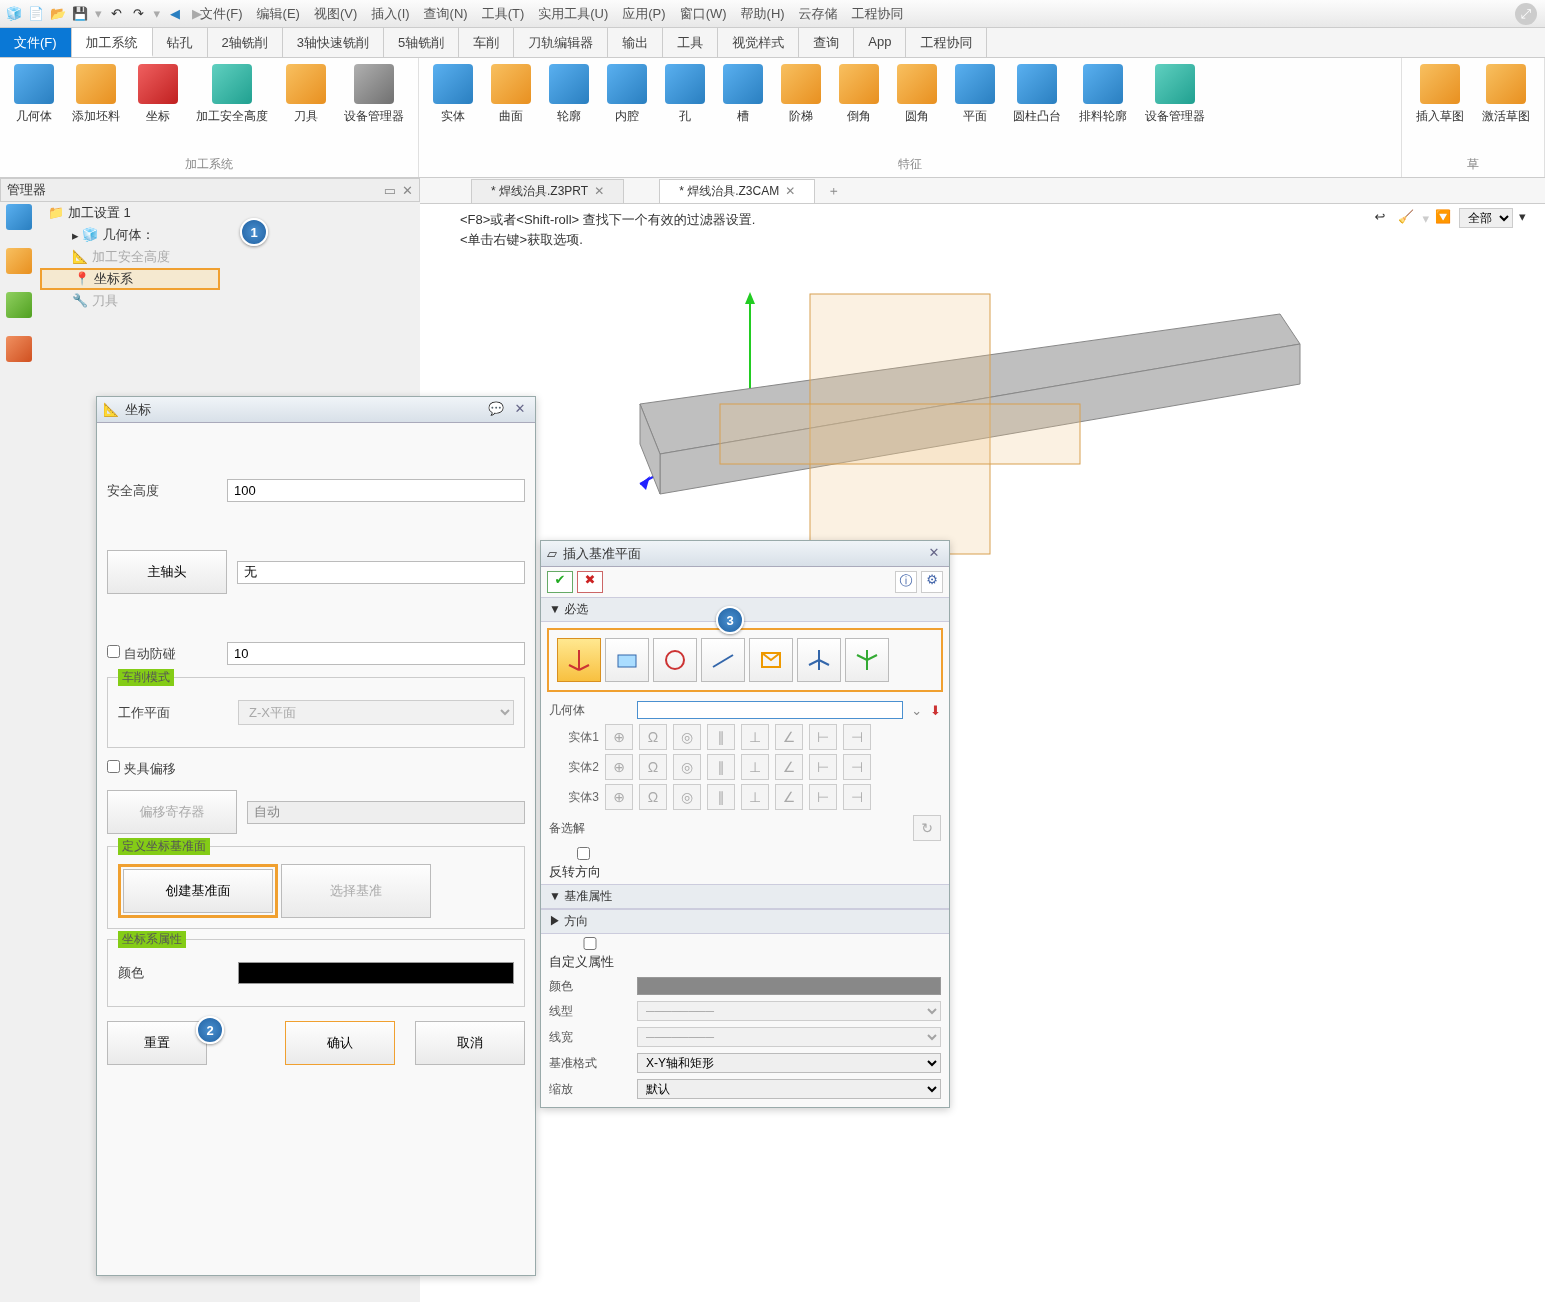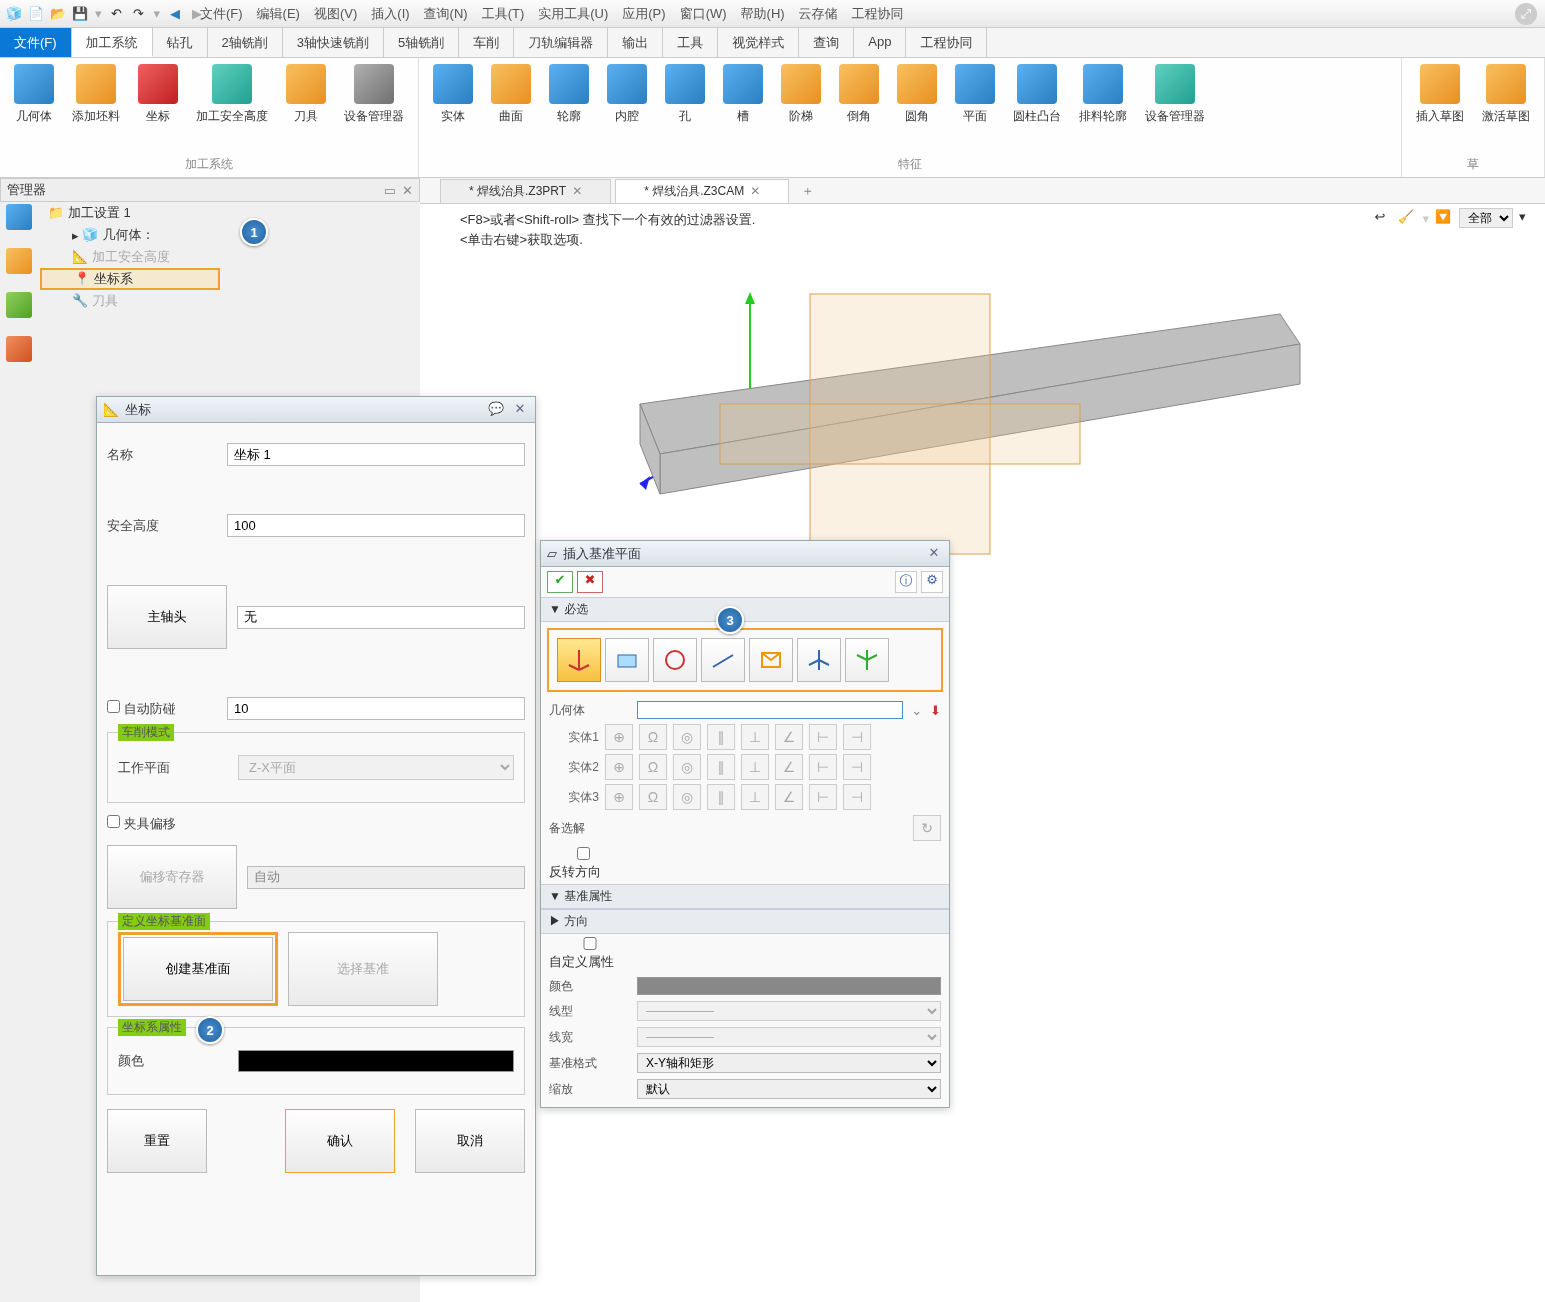--- a/index.html
+++ b/index.html
@@ -26,43 +26,43 @@
 .mgr-header .rbtns { display:flex; gap:6px; color:#888; }
 .tree { position: absolute; top: 202px; left: 40px; width: 380px; }
 .tree-row { display: flex; align-items: center; gap: 4px; height: 22px; padding-left: 8px; cursor: pointer; }
 .tree-row.indent { padding-left: 32px; }
 .tree-ico { width: 16px; height: 16px; display: inline-block; }
 .highlight-box { border: 2px solid #f0a030; background: rgba(255,220,150,0.35); }
 .callout { width: 28px; height: 28px; border-radius: 50%; background: radial-gradient(#4a90d0,#2060a0); color: #fff; display: flex; align-items: center; justify-content: center; font-weight: bold; border: 2px solid #fff; box-shadow: 0 1px 3px rgba(0,0,0,0.4); position: absolute; z-index: 50; }
 .side-icons { position: absolute; top: 204px; left: 2px; width: 34px; display: flex; flex-direction: column; gap: 18px; align-items: center; }
 .side-icons div { width: 26px; height: 26px; border-radius: 3px; cursor: pointer; }
 .doc-tabs { position: absolute; top: 178px; left: 420px; right: 0; height: 26px; display: flex; align-items: center; background: #f6f6f6; border-bottom: 1px solid #ccc; padding-left: 20px; gap: 4px; }
-.doc-tab { padding: 3px 28px; border: 1px solid #ccc; border-bottom: none; background: #eee; display: flex; align-items: center; gap: 6px; cursor: pointer; font-size: 12px; }
+.doc-tab { padding: 3px 19px; border: 1px solid #ccc; border-bottom: none; background: #eee; display: flex; align-items: center; gap: 6px; cursor: pointer; font-size: 12px; margin-left: 31px; }
 .doc-tab.active { background: #fff; font-weight: 500; }
 .doc-tab .x { color: #888; }
 .viewport { position: absolute; top: 204px; left: 420px; right: 0; bottom: 0; background: #fff; }
 .vp-hint { position: absolute; top: 6px; left: 40px; font-size: 13px; color: #333; line-height: 1.5; }
 .vp-toolbar { position: absolute; top: 4px; right: 8px; display: flex; align-items: center; gap: 6px; }
 .vp-toolbar select { border: 1px solid #ccc; padding: 1px 4px; font-size: 12px; }
 .vp-toolbar .vi { width: 18px; height: 18px; cursor: pointer; }
 .panel { position: absolute; background: #f9f9f9; border: 1px solid #9aa; box-shadow: 0 2px 8px rgba(0,0,0,0.2); }
 .panel-title { height: 26px; background: linear-gradient(#f0f4f8,#d8e0e8); display: flex; align-items: center; padding: 0 6px; gap: 6px; border-bottom: 1px solid #aab; font-size: 13px; }
 .panel-title .spacer { flex: 1; }
 .panel-title .pbtn { width: 18px; height: 18px; cursor: pointer; color: #668; text-align:center; }
 .panel-body { padding: 8px 10px; }
 .form-row { display: flex; align-items: center; gap: 10px; margin: 12px 0; }
 .form-row label { width: 110px; font-size: 13px; color: #444; }
 .form-row input[type=text], .form-row select { flex: 1; border: 1px solid #bbb; padding: 3px 6px; background: #fff; font-size: 13px; }
 .form-row input[disabled], .form-row select[disabled] { background: #eee; color: #888; }
 .group-box { border: 1px solid #ccc; margin: 10px 0; padding: 10px; position: relative; }
 .group-box .legend { position: absolute; top: -9px; left: 10px; background: #84cc16; padding: 0 4px; font-size: 12px; color: #555; }
-.btn { border: 1px solid #bbb; background: linear-gradient(#fefefe,#eaeaea); padding: 22px 16px; cursor: pointer; font-size: 13px; }
+.btn { border: 1px solid #bbb; background: linear-gradient(#fefefe,#eaeaea); padding: 12px 16px; cursor: pointer; font-size: 13px; }
 .btn:disabled { color: #aaa; }
 .btn.primary { border: 1px solid #f0a030; }
-.btn-row { display: flex; gap: 10px; justify-content: flex-start; }
+.btn-row { display: flex; gap: 3px; justify-content: flex-start; margin-top: 7px; }
 .datum-panel { width: 410px; }
 .section-head { background: #e8ecf0; border-top: 1px solid #ccd; border-bottom: 1px solid #ccd; padding: 3px 8px; font-size: 12px; cursor: pointer; }
 .method-row { display:flex; gap:4px; padding:8px; border:2px solid #f0a030; margin:6px; }
 .method-btn { width:44px; height:44px; border:1px solid #bbb; background:linear-gradient(#fff,#eee); cursor:pointer; display:flex; align-items:center; justify-content:center; }
 .method-btn.active { background:linear-gradient(#ffe890,#f8c040); border-color:#d89020; }
 .result-grid { display:flex; align-items:center; gap:6px; padding:2px 8px;text-align:right; }
 .result-grid .lbl { width:50px; font-size:12px; color:#666; }
 .sym-btn { width:28px; height:26px; border:1px solid #ccc; background:#f4f4f4; display:flex; align-items:center; justify-content:center; color:#aaa; font-size:14px; }
 .kv-row { display:flex; align-items:center; padding:3px 8px; gap:8px; }
 .kv-row .k { width:80px; font-size:12px; color:#555; }
@@ -314,24 +314,20 @@
 
 <div class="panel" style="top:396px; left:96px; width:440px; height:880px;">
   <div class="panel-title">
     <span>📐</span>
     <span>坐标</span>
     <span class="spacer"></span>
     <span class="pbtn">💬</span>
     <span class="pbtn">✕</span>
   </div>
   <div class="panel-body">
-    <div class="form-row">
-      <label>名称</label>
-      <input type="text" value="坐标 1" style="">
-    </div>
     <div class="form-row" style="margin-top:48px">
       <label>安全高度</label>
       <input type="text" value="100" style="">
     </div>
     <div class="form-row" style="margin-top:48px">
       <button class="btn" style="width:120px">主轴头</button>
       <input type="text" value="无" style="">
     </div>
     <div class="form-row" style="margin-top:48px">
       <label><input type="checkbox" style=""> <span>自动防碰</span></label>

